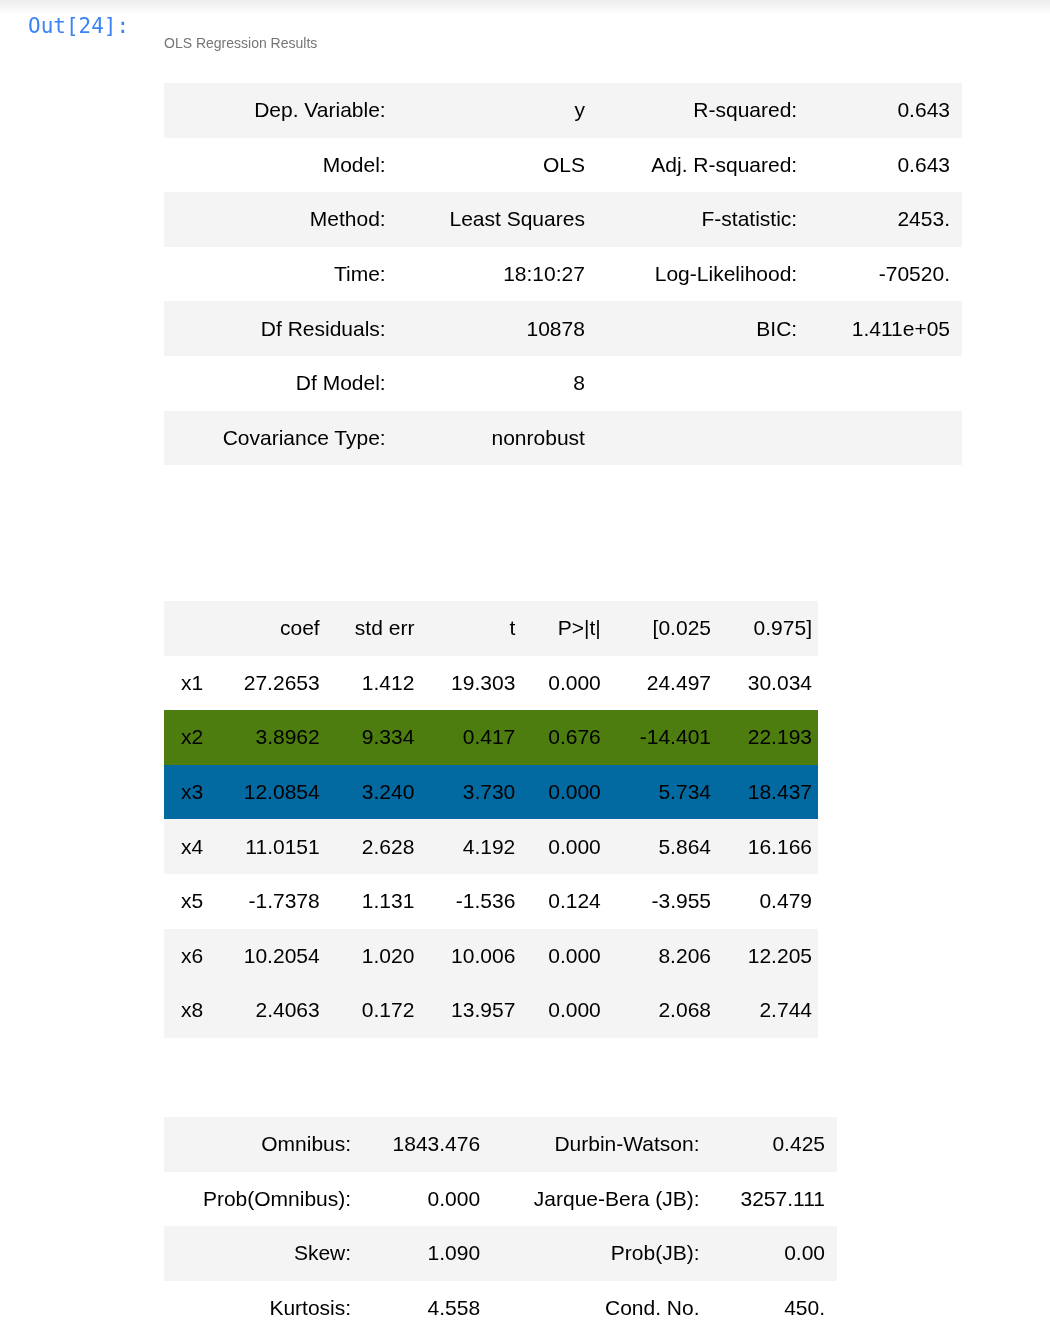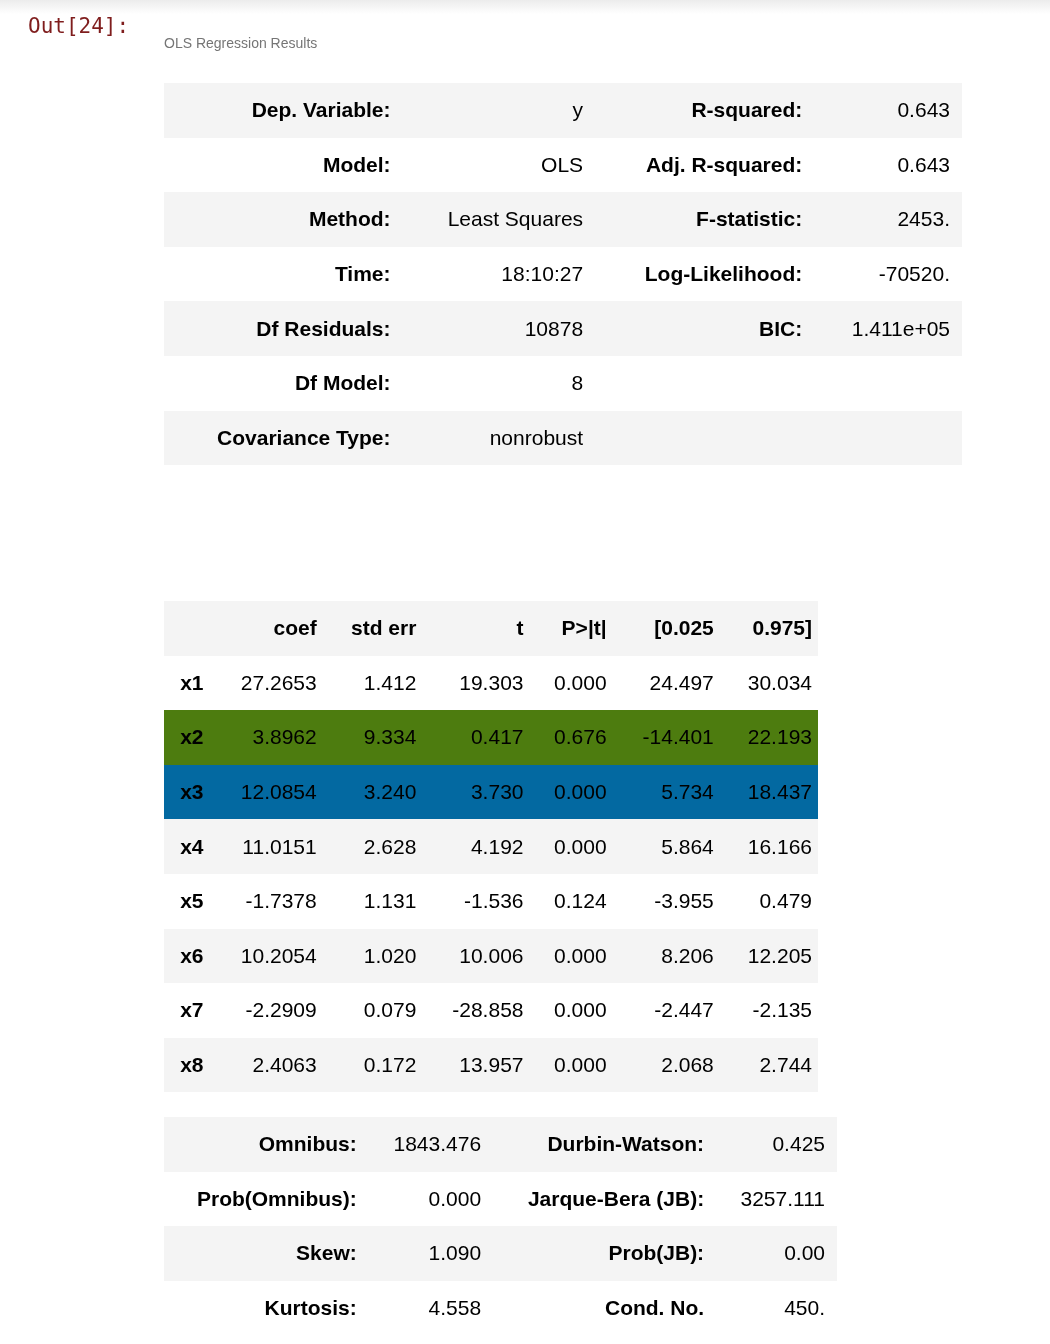--- a/index.html
+++ b/index.html
@@ -8,29 +8,29 @@
     font-family: "Liberation Sans", sans-serif;
     color: #000;
   }
   .top-shade {
     position: absolute; left: 0; top: 0; width: 1050px; height: 14px;
     background: linear-gradient(#ececec, #ffffff);
   }
   .prompt {
     position: absolute; left: 28px; top: 14px;
     font-family: "DejaVu Sans Mono", monospace;
-    font-size: 21px; color: #7f1d1d;
+    font-size: 21px; color: #3b82f6;
   }
   .caption {
     position: absolute; left: 164px; top: 35px;
     font-size: 14px; color: #757575;
   }
   table { border-collapse: collapse; position: absolute; font-size: 21px; }
   td, th { padding: 0 12px; height: 54.6px; text-align: right; white-space: nowrap; }
-  th { font-weight: bold; }
+  th { font-weight: normal; }
   tr:nth-child(odd) { background: #f4f4f4; }
   tr:nth-child(even) { background: #ffffff; }
   #summary-table { left: 164px; top: 83px; width: 798px; }
   #coef-table { left: 164px; top: 601px; width: 654px; }
   #diag-table { left: 164px; top: 1117px; width: 673px; }
   #coef-table td, #coef-table th { padding: 0 6px; }
   #diag-table td, #diag-table th { padding: 0 12px; }
 </style>
 </head>
 <body>
@@ -146,29 +146,20 @@
       </tr>
       <tr style="background: rgb(244, 244, 244);">
         <th>x6</th>
         <td>10.2054</td>
         <td>1.020</td>
         <td>10.006</td>
         <td>0.000</td>
         <td>8.206</td>
         <td>12.205</td>
       </tr>
-      <tr style="background: rgb(255, 255, 255);">
-        <th>x7</th>
-        <td>-2.2909</td>
-        <td>0.079</td>
-        <td>-28.858</td>
-        <td>0.000</td>
-        <td>-2.447</td>
-        <td>-2.135</td>
-      </tr>
       <tr style="background: rgb(244, 244, 244);">
         <th>x8</th>
         <td>2.4063</td>
         <td>0.172</td>
         <td>13.957</td>
         <td>0.000</td>
         <td>2.068</td>
         <td>2.744</td>
       </tr>
     </tbody>

